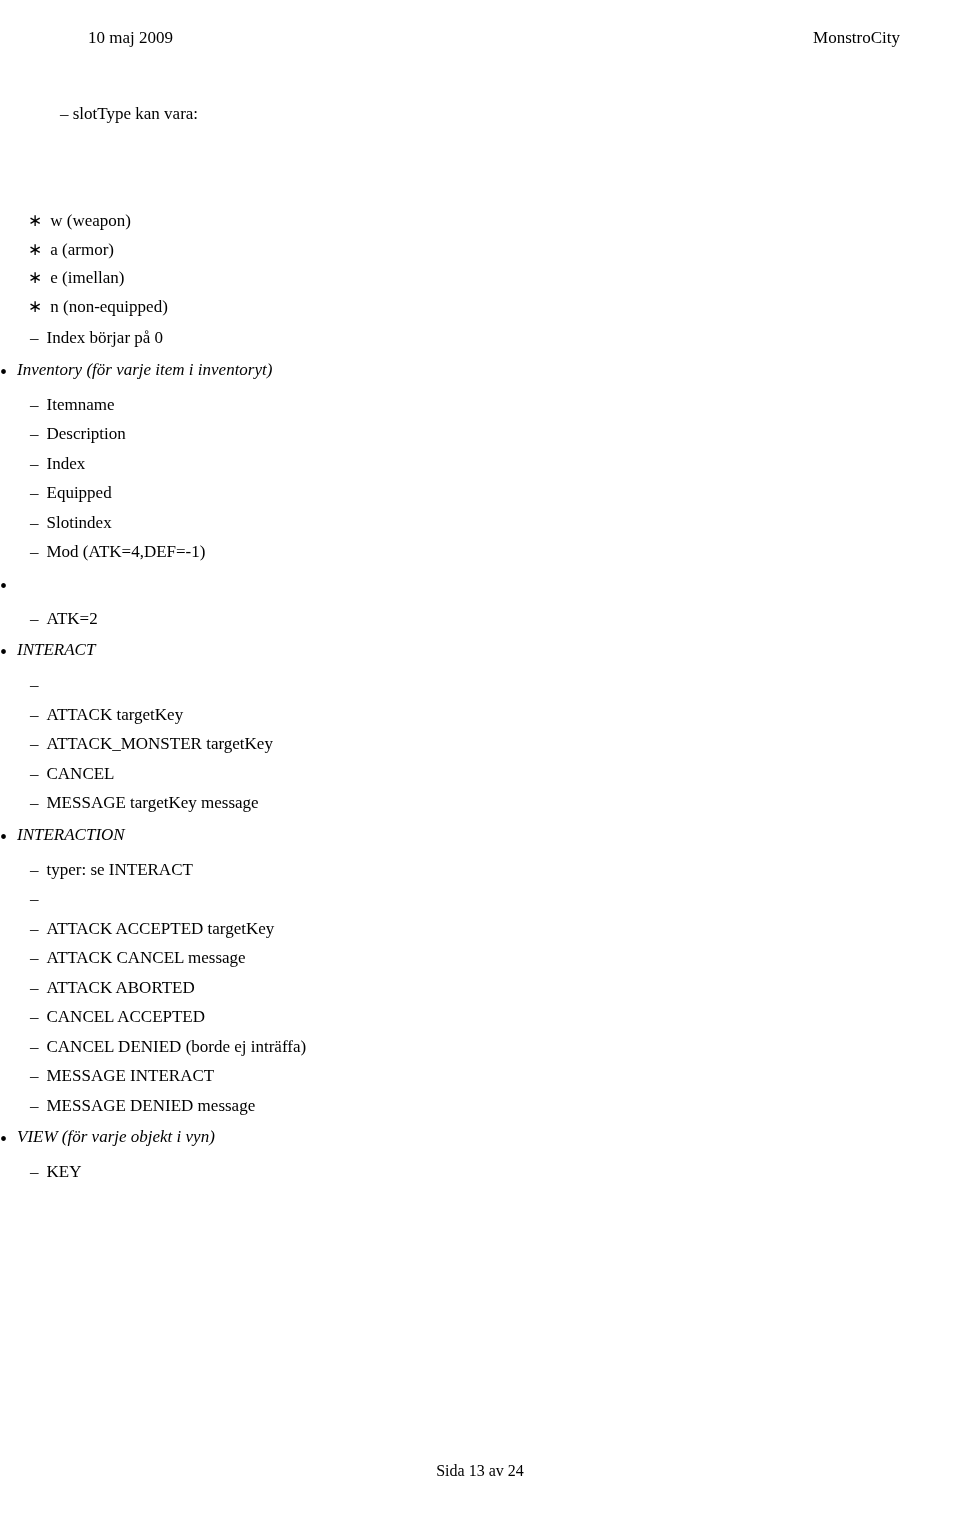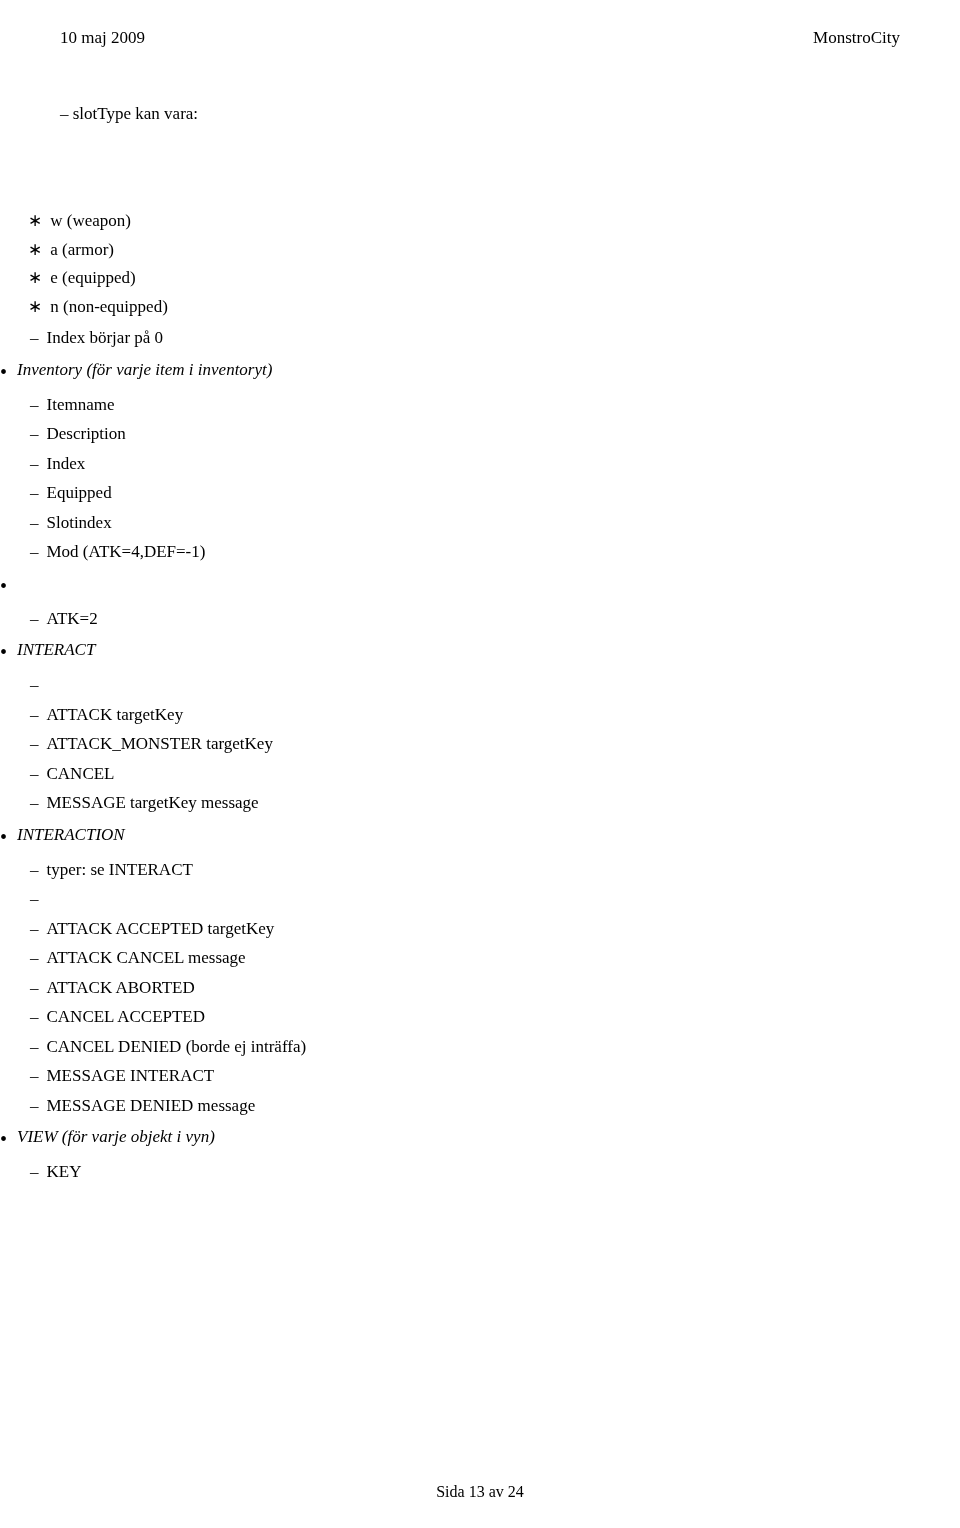--- a/index.html
+++ b/index.html
@@ -17,20 +17,21 @@
       color: #000000;
       position: relative;
     }
 
     .page-header {
       display: flex;
       justify-content: space-between;
       align-items: center;
       padding: 28px 60px 20px 60px;
       border-bottom: none;
+      margin-left: 28px;
     }
 
     .page-content {
       padding: 30px 60px 80px 60px;
     }
 
     .bullet-list {
       list-style: none;
       padding: 0;
       margin: 0;
@@ -90,21 +91,21 @@
       margin-bottom: 3px;
       line-height: 1.5;
     }
 
     .star {
       flex-shrink: 0;
     }
 
     .page-footer {
       position: absolute;
-      bottom: 27px;
+      bottom: 48px;
       left: 0;
       right: 0;
       text-align: center;
       font-size: 16px;
     }
   </style>
 </head>
 <body>
 
 <div class="page-header">
@@ -130,21 +131,21 @@
         <li>
           <span class="star">∗</span>
           <span>w (weapon)</span>
         </li>
         <li>
           <span class="star">∗</span>
           <span>a (armor)</span>
         </li>
         <li>
           <span class="star">∗</span>
-          <span>e (equipped)</span>
+          <span>e (imellan)</span>
         </li>
         <li>
           <span class="star">∗</span>
           <span>n (non-equipped)</span>
         </li>
       </ul>
       <ul class="dash-list">
         <li>
           <span class="dash">–</span>
           <span>Index börjar på 0</span>

